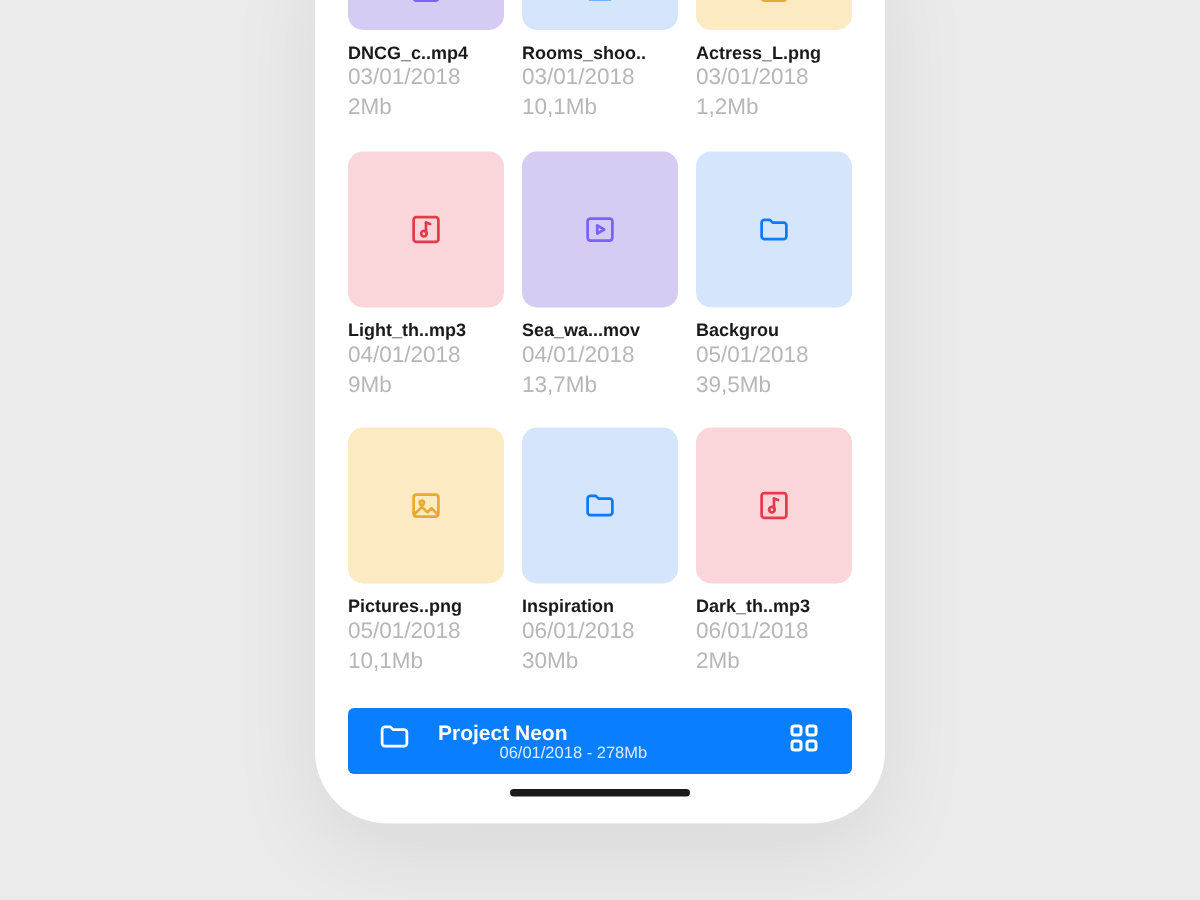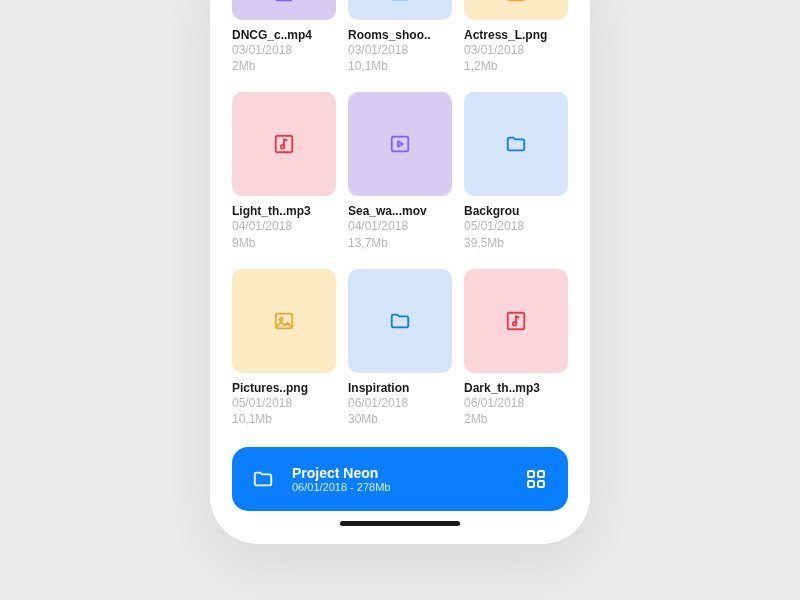--- a/index.html
+++ b/index.html
@@ -47,43 +47,42 @@
   .bg-yellow { background: #fbeac2; }
   .bg-pink   { background: #fad6da; }
   .fname {
     font-size: 12px;
     font-weight: 600;
     color: #1a1a1a;
     white-space: nowrap;
     overflow: hidden;
   }
   .fmeta {
-    font-size: 12px;
+    font-size: 15px;
     color: #b7b7b7;
     line-height: 1.35;
   }
   .banner {
     background: #097eff;
-    border-radius: 16px;
-    display: flex;
-    align-items: center;
-    padding: 18px 20px;
+    border-radius: 4px;
+    display: flex;
+    padding: 8px 20px;
     margin: 6px 8px 10px 8px;
   }
   .banner-icon {
     width: 22px; height: 22px;
     display:flex; align-items:center; justify-content:center;
   }
   .banner-text {
     flex: 1;
     margin-left: 18px;
     color: #fff;
   }
   .banner-title { font-size: 14px; font-weight: 600; }
-  .banner-sub   { font-size: 11px; opacity: 0.85; }
+  .banner-sub   { font-size: 11px; opacity: 0.85; margin-left: 41px; }
   .banner-grid-btn {
     width: 24px; height: 24px;
     display:flex; align-items:center; justify-content:center;
   }
   .home-indicator {
     width: 120px;
     height: 5px;
     background: #1a1a1a;
     border-radius: 3px;
     margin: 8px auto 4px auto;

